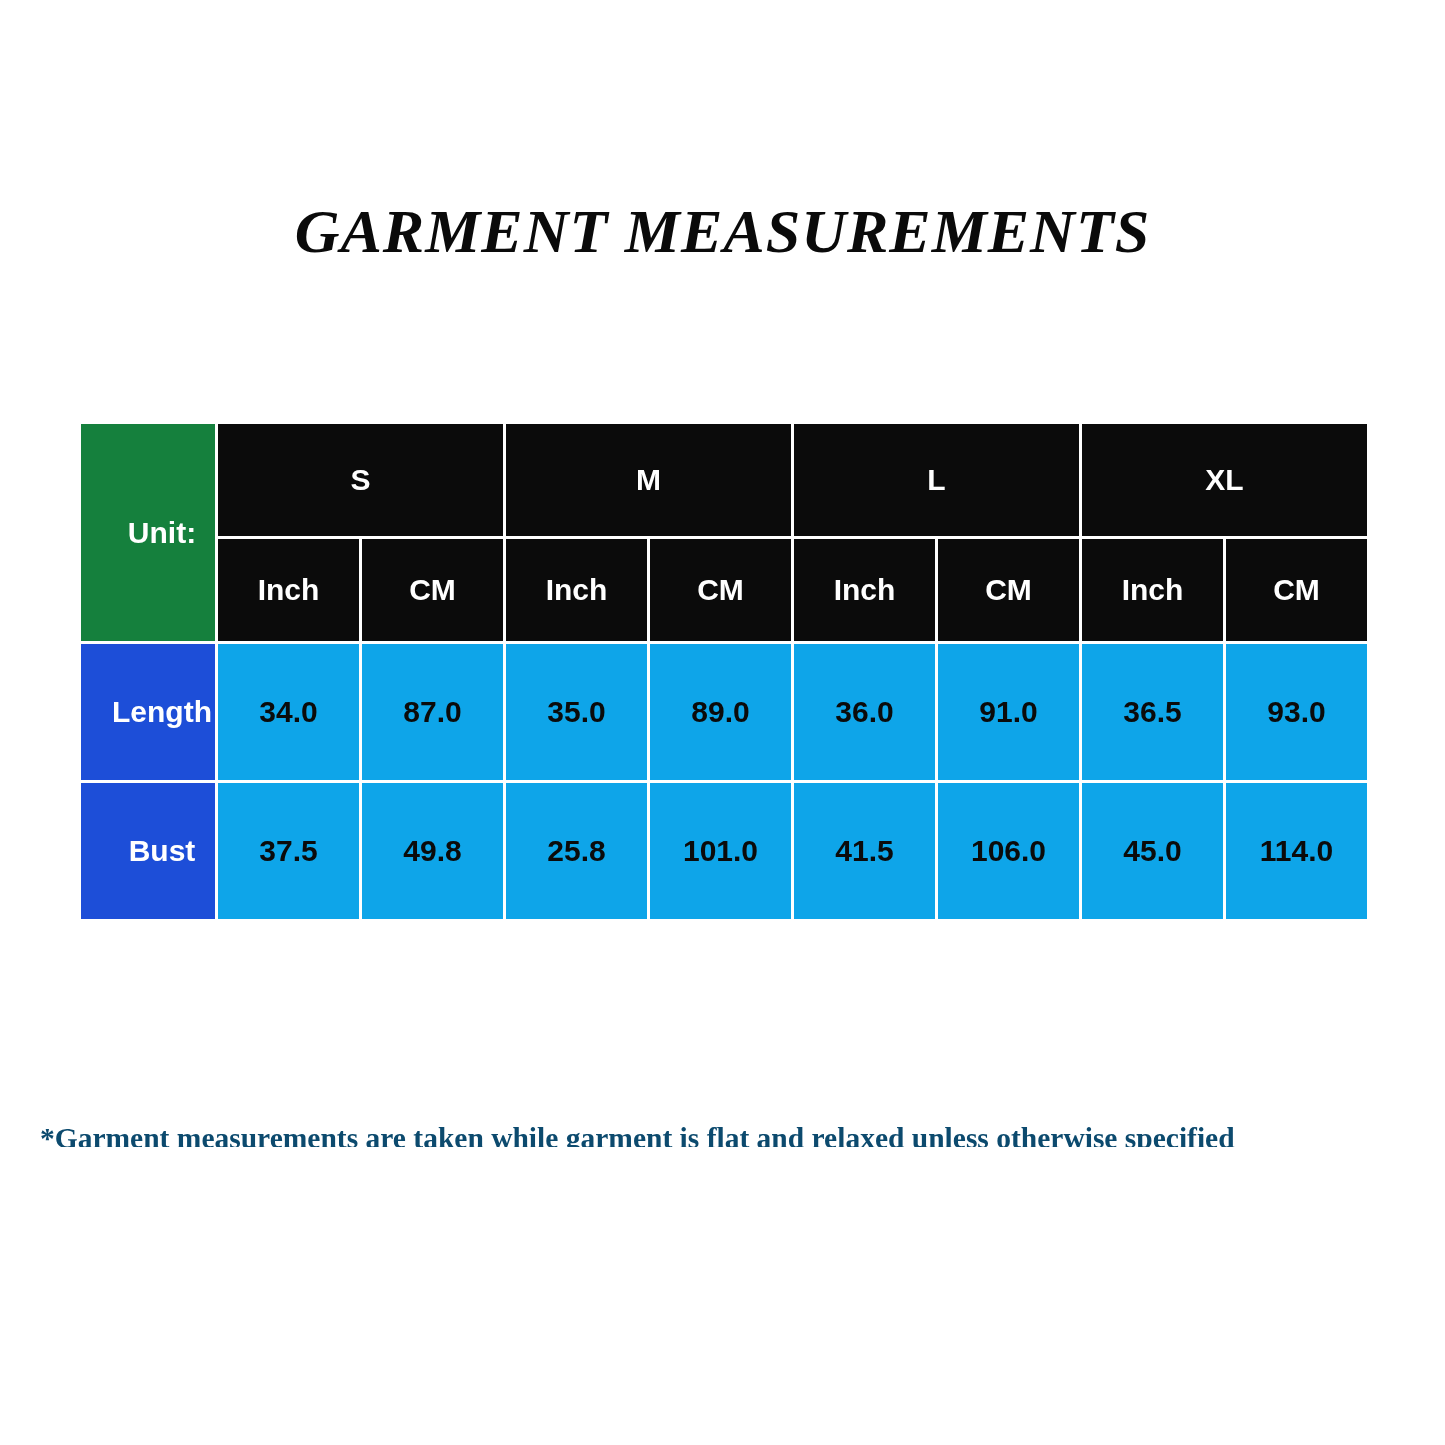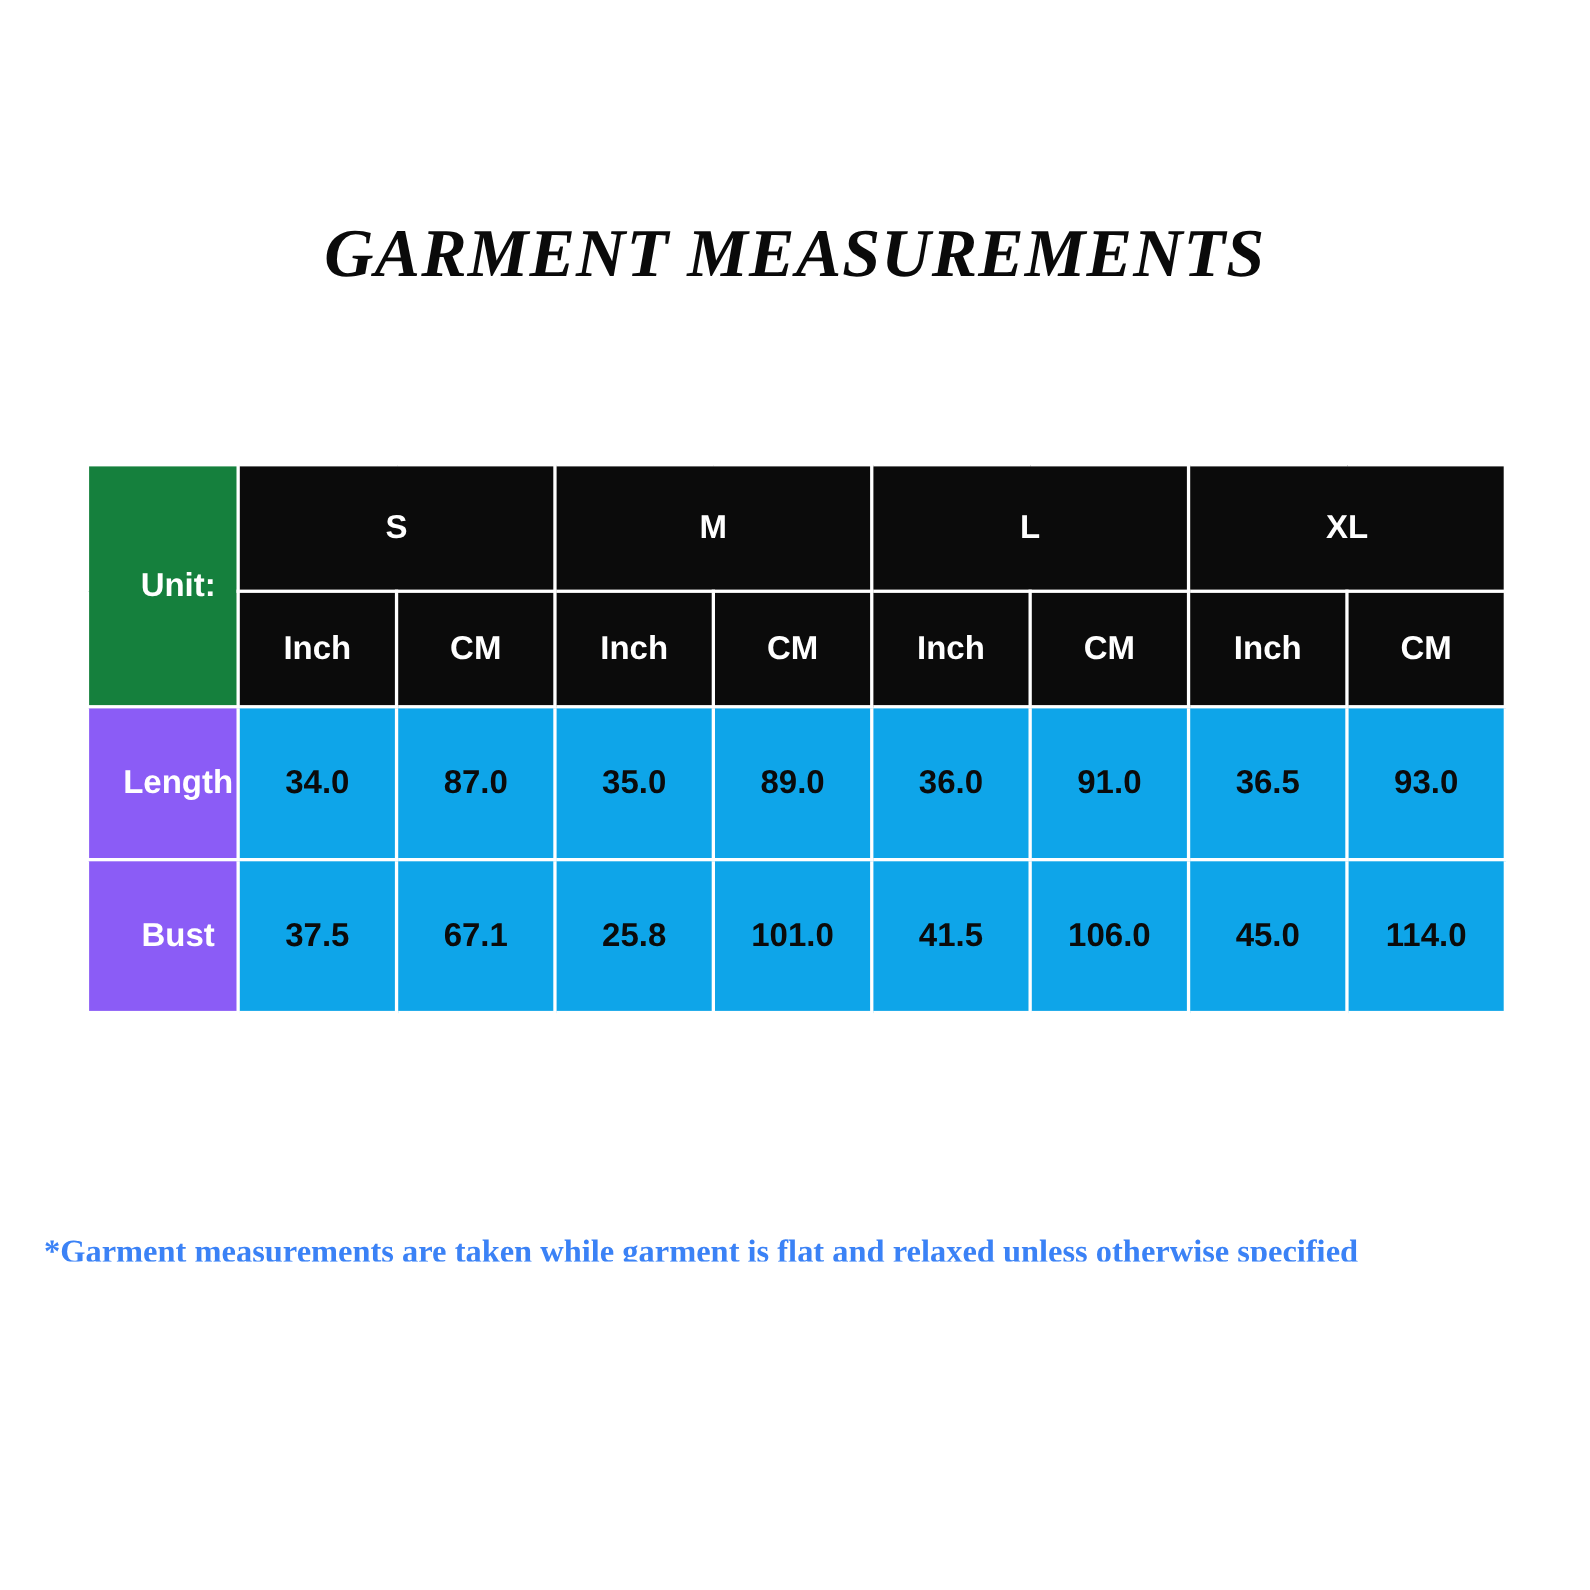--- a/index.html
+++ b/index.html
@@ -56,21 +56,21 @@
   }
   .unit-cell {
     background: #15803d;
     color: #ffffff;
     font-size: 30px;
     text-align: left;
     padding-left: 28px !important;
     width: 137px;
   }
   .rowlabel {
-    background: #8b5cf6;
+    background: #1d4ed8;
     color: #ffffff;
     text-align: left;
     padding-left: 28px !important;
     font-size: 30px;
   }
   .datacell {
     background: #0ea5e9;
     color: #0b0b0b;
     border: 3px solid #0b0b0b;
     font-size: 31px;
@@ -86,21 +86,21 @@
     height: 139px;
   }
   .footnote {
     position: absolute;
     left: 40px;
     top: 1122px;
     width: 1380px;
     font-family: "Liberation Serif", serif;
     font-weight: bold;
     font-size: 29.5px;
-    color: #3b82f6;
+    color: #0c4a6e;
     white-space: nowrap;
   }
 </style>
 </head>
 <body>
 
 <div class="page">
 
   <div class="title">GARMENT MEASUREMENTS</div>
 
@@ -142,21 +142,21 @@
           <td class="datacell">35.0</td>
           <td class="datacell">89.0</td>
           <td class="datacell">36.0</td>
           <td class="datacell">91.0</td>
           <td class="datacell">36.5</td>
           <td class="datacell">93.0</td>
         </tr>
         <tr class="datarow">
           <td class="rowlabel">Bust</td>
           <td class="datacell">37.5</td>
-          <td class="datacell">67.1</td>
+          <td class="datacell">49.8</td>
           <td class="datacell">25.8</td>
           <td class="datacell">101.0</td>
           <td class="datacell">41.5</td>
           <td class="datacell">106.0</td>
           <td class="datacell">45.0</td>
           <td class="datacell">114.0</td>
         </tr>
       </tbody>
     </table>
   </div>

